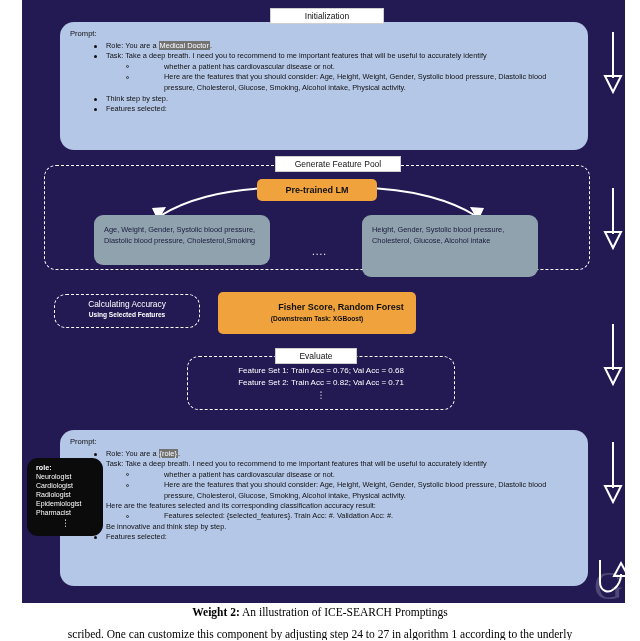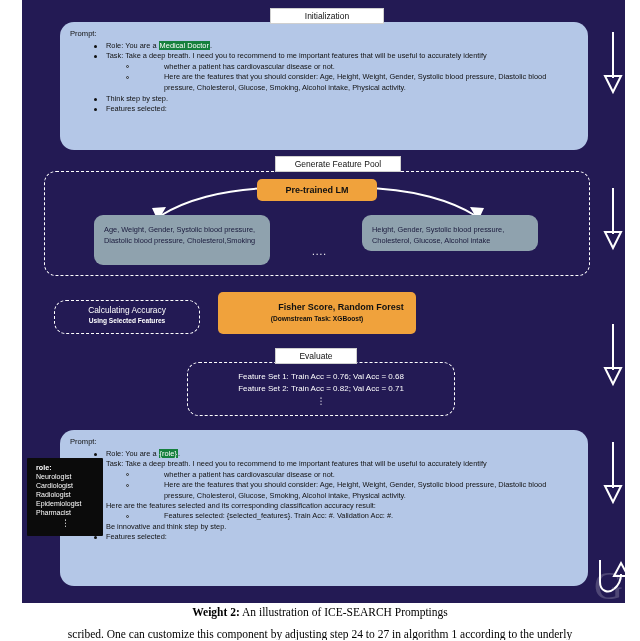--- a/index.html
+++ b/index.html
@@ -77,32 +77,31 @@
     content:"";
     position:absolute;
     left:34px; top:3.4px;
     width:3.0px;height:3.0px;
     border-radius:50%;
     background:transparent;
     border:0.8px solid #333;
     box-sizing:border-box;
   }
   .hl{
-    background:#15803d;
+    background:#737373;
     color:#ffffff;
     padding:0 1px;
   }
 
   
   .dashed-box{
     position:absolute;
     border:1.4px dashed #ffffff;
     border-radius:12px;
     z-index:2;
-    margin-top:6px;
   }
 
   
   .orange-box{
     position:absolute;
     background:#f0a23c;
     border-radius:5px;
     color:#111;
     font-weight:bold;
     text-align:center;
@@ -137,21 +136,21 @@
     text-align:center;
     font-size:9px;
     line-height:6px;
     letter-spacing:0;
   }
 
   
   #role-popup{
     position:absolute;
     background:#0b0b0b;
-    border-radius:1px;
+    border-radius:11px;
     color:#ffffff;
     padding:6px 8px 0 9px;
     box-sizing:border-box;
     z-index:8;
     font-size:7px;
     line-height:8.9px;
   }
   #role-popup .rtitle{font-weight:bold;font-size:7.2px;}
 
   
@@ -232,21 +231,21 @@
   </svg>
 
   <div class="orange-box" style="left:235px; top:179px; width:120px; height:22px; font-size:9px;align-items:center;">
     <span>Pre-trained LM</span>
   </div>
 
   <div class="feat-box" style="left:72px; top:215px; width:176px; height:50px;">Age, Weight, Gender, Systolic blood pressure, Diastolic blood pressure, Cholesterol,Smoking</div>
 
   <div class="dots-h" style="left:290px; top:246px;">....</div>
 
-  <div class="feat-box" style="left:340px; top:215px; width:176px; height:36px;">Height, Gender, Systolic blood pressure, Cholesterol, Glucose, Alcohol intake</div>
+  <div class="feat-box" style="left:340px; top:215px; width:176px; height:62px;">Height, Gender, Systolic blood pressure, Cholesterol, Glucose, Alcohol intake</div>
 
   <div class="arrow-down" style="left:578px; top:186px;">
     <svg width="26" height="66" viewBox="0 0 26 66">
       <line x1="13" y1="2" x2="13" y2="48" stroke="#ffffff" stroke-width="2"></line>
       <polygon points="5,46 21,46 13,62" fill="none" stroke="#ffffff" stroke-width="2"></polygon>
     </svg>
   </div>
 
   <div class="dashed-box" style="left:32px; top:294px; width:144px; height:32px;">
     <div class="white-text" style="text-align:center; font-size:8.4px; line-height:11px; margin-top:4px;">Calculating Accuracy</div>

